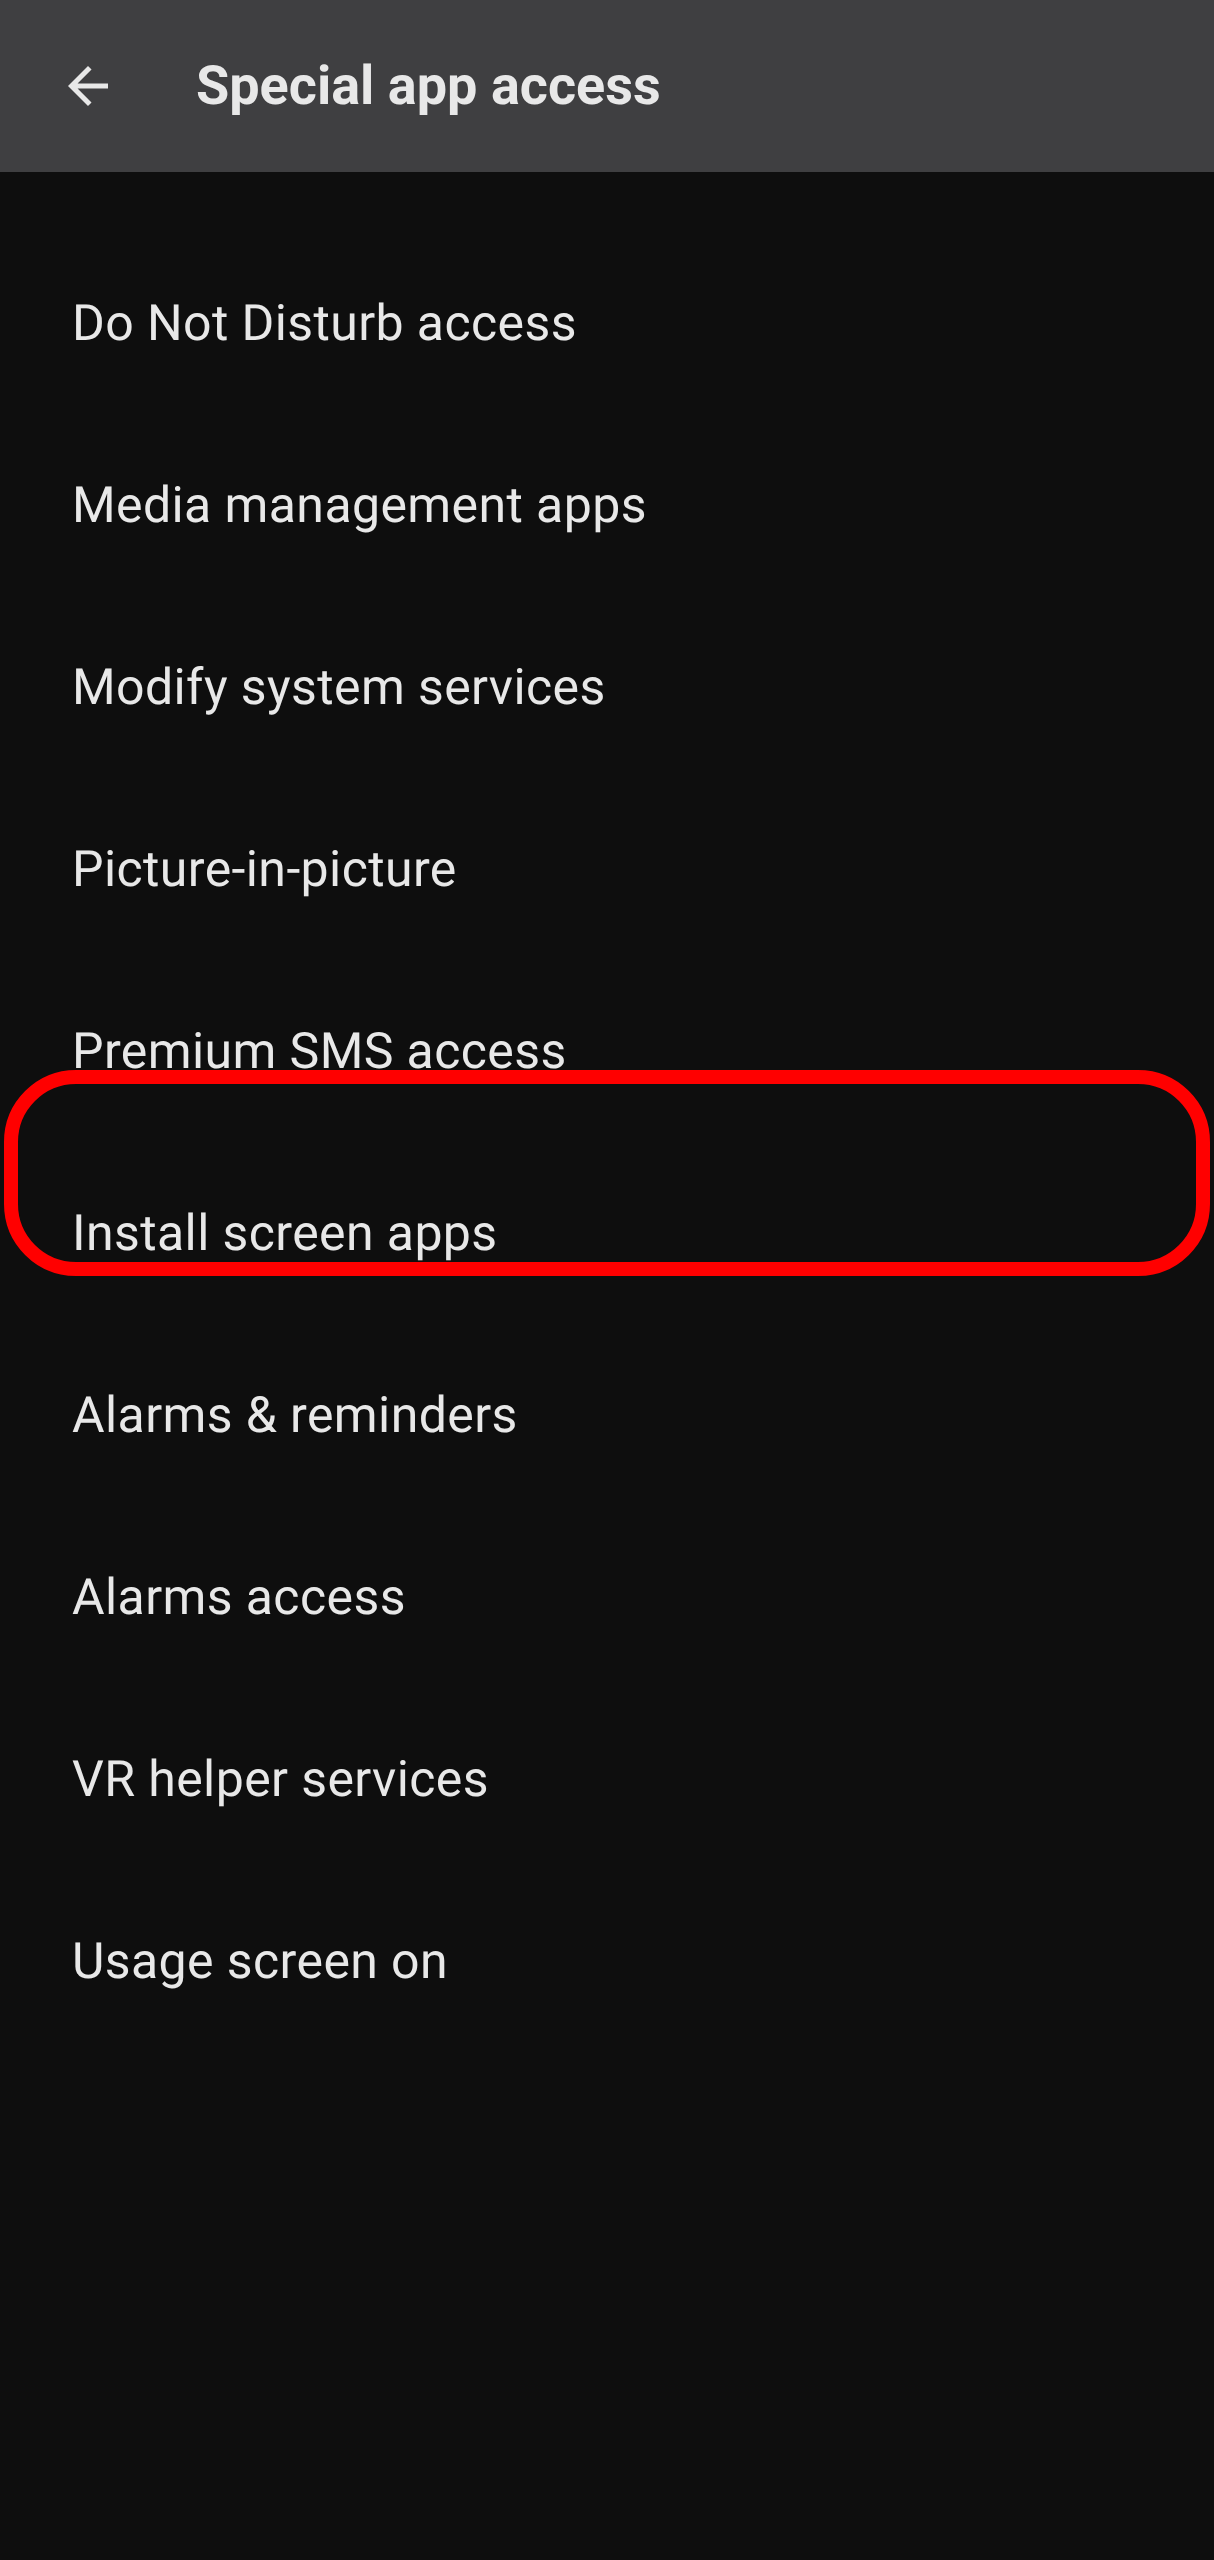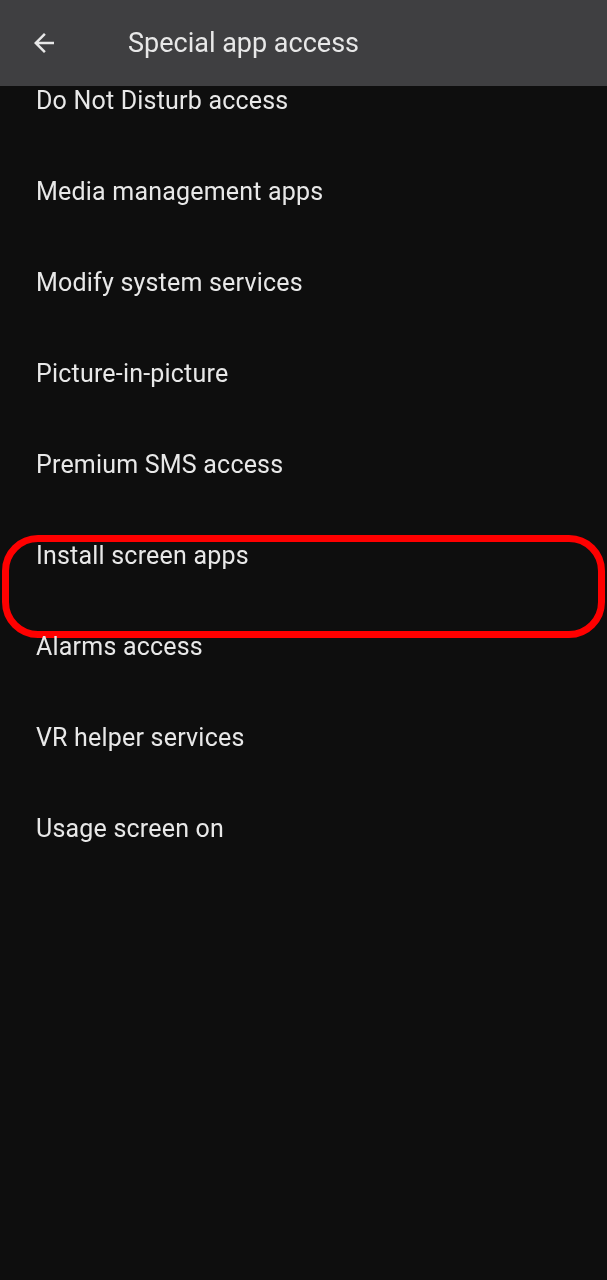--- a/index.html
+++ b/index.html
@@ -27,33 +27,33 @@
       align-items: center;
       justify-content: center;
       width: 44px;
       height: 44px;
       cursor: pointer;
     }
     .back-button svg {
       fill: #e8e8e8;
     }
     .header-title {
-      margin-left: 62px;
+      margin-left: 32px;
       font-size: 27px;
-      font-weight: 400;
+      font-weight: 700;
       color: #e8e8e8;
     }
     .content {
       background-color: #0e0e0e;
       padding-top: 0;
     }
     .list-item {
       height: 91px;
       display: flex;
-      align-items: flex-start;
+      align-items: flex-end;
       padding-left: 36px;
       padding-right: 20px;
       position: relative;
       cursor: pointer;
     }
     .list-item .list-label {
       font-size: 25px;
       font-weight: 400;
       color: #e8e8e8;
       letter-spacing: 0.2px;
@@ -98,20 +98,23 @@
     <span class="list-label">Picture-in-picture</span>
   </div>
   <div class="list-item">
     <span class="list-label">Premium SMS access</span>
   </div>
   <div class="list-item highlighted">
     <span class="list-label">Install screen apps</span>
     <span class="highlight-box"></span>
   </div>
   <div class="list-item">
+    <span class="list-label">Alarms &amp; reminders</span>
+  </div>
+  <div class="list-item">
     <span class="list-label">Alarms access</span>
   </div>
   <div class="list-item">
     <span class="list-label">VR helper services</span>
   </div>
   <div class="list-item">
     <span class="list-label">Usage screen on</span>
   </div>
 </div>
 

